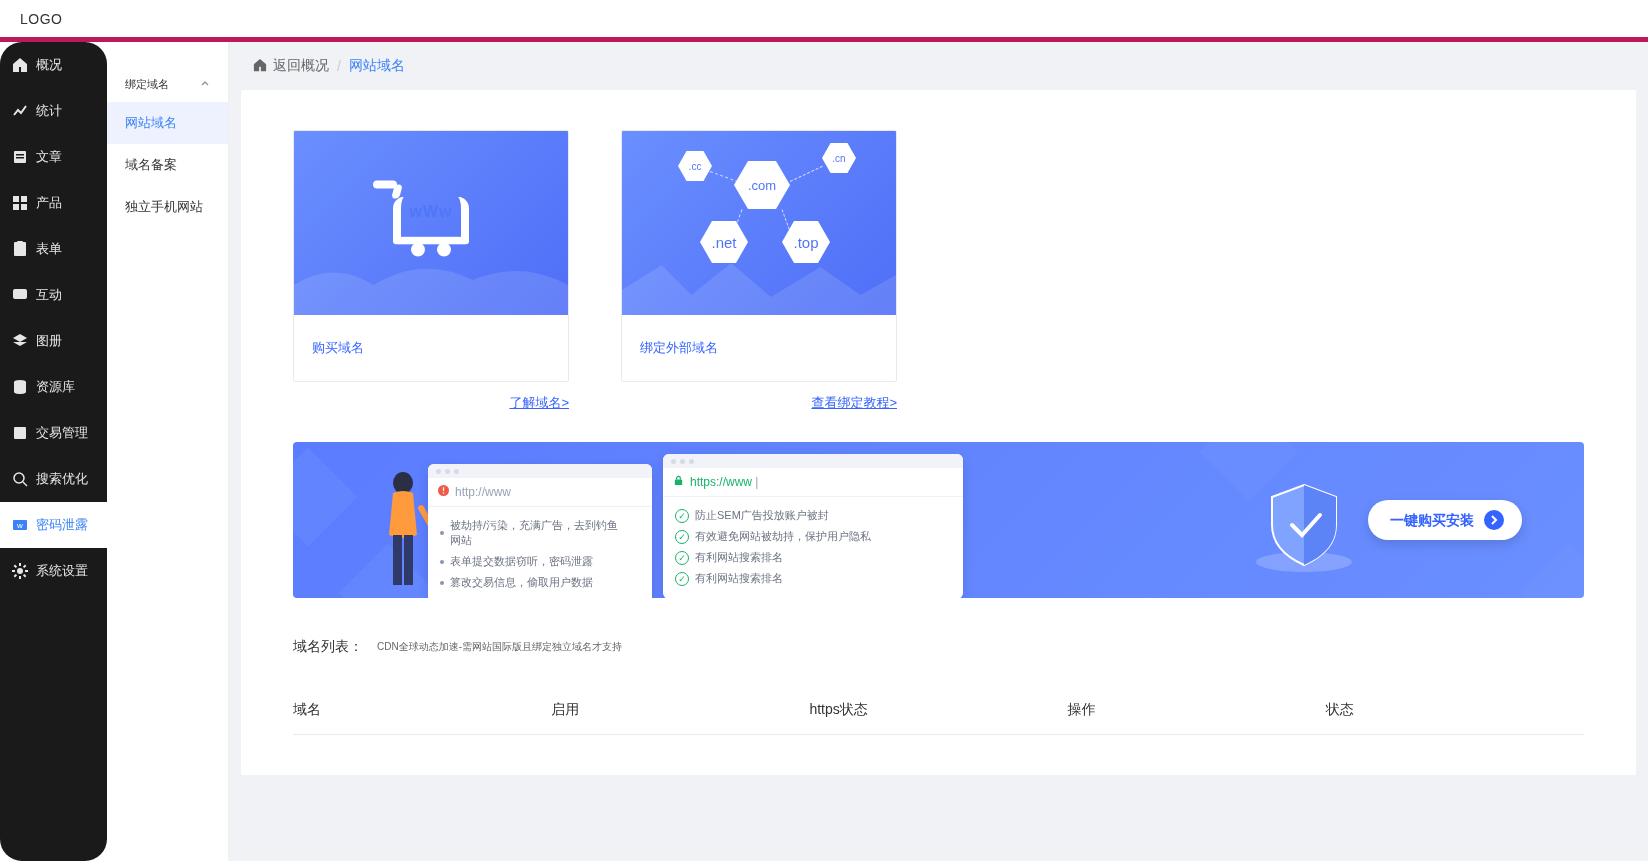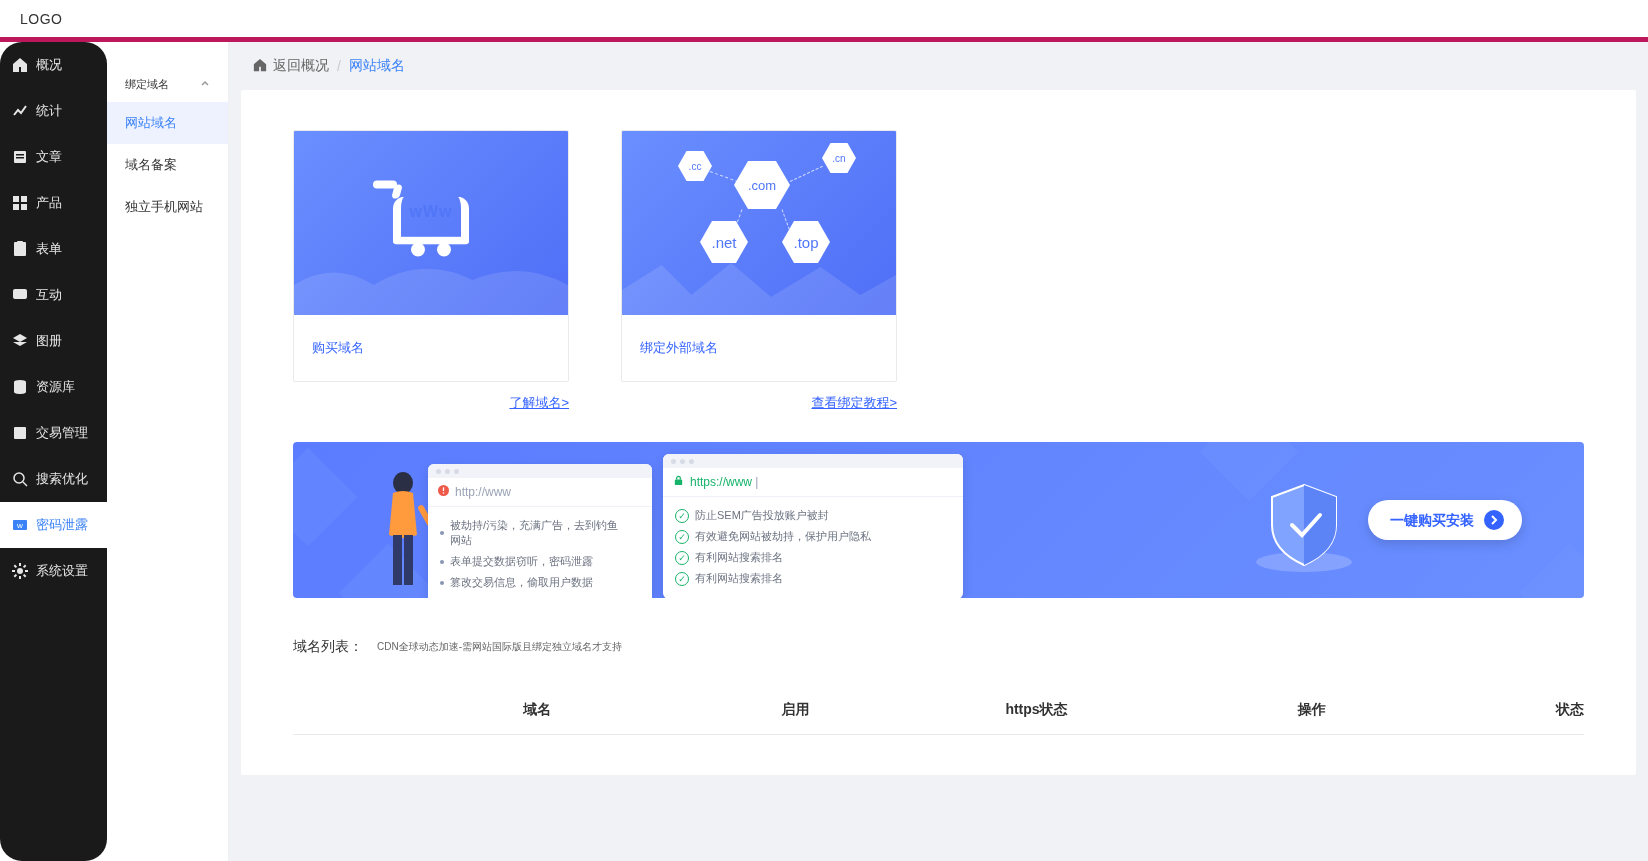--- a/index.html
+++ b/index.html
@@ -80,21 +80,21 @@
 .shield { position: absolute; right: 230px; top: 35px; }
 .install-btn { position: absolute; right: 62px; top: 50%; transform: translateY(-50%); background: #fff; color: #3563ff; border-radius: 24px; padding: 10px 18px 10px 22px; font-size: 14px; font-weight: 600; display: flex; align-items: flex-end; gap: 10px; cursor: pointer; box-shadow: 0 4px 12px rgba(0,0,0,0.15); }
 .install-btn .arr { width: 20px; height: 20px; background: #3563ff; border-radius: 50%; display: flex; align-items: center; justify-content: center; color: #fff; }
 
 
 .list-heading { display: flex; align-items: center; gap: 14px; margin-top: 40px; font-size: 14px; }
 .list-heading .sub { color: #666; font-size: 10px; }
 
 .table { margin-top: 30px; }
 .thead { display: flex; border-bottom: 1px solid #eaeaea; padding: 15px 0; color: #333; font-size: 14px; }
-.thead > div { flex: 1; text-align: right; font-weight: bold; }
+.thead > div { flex: 1; text-align: left; }
 
 
 ::-webkit-scrollbar { width: 6px; }
 ::-webkit-scrollbar-thumb { background: #ccc; border-radius: 3px; }
 </style>
 </head>
 <body>
 
 <div class="header">
   <div class="logo">LOGO</div>

